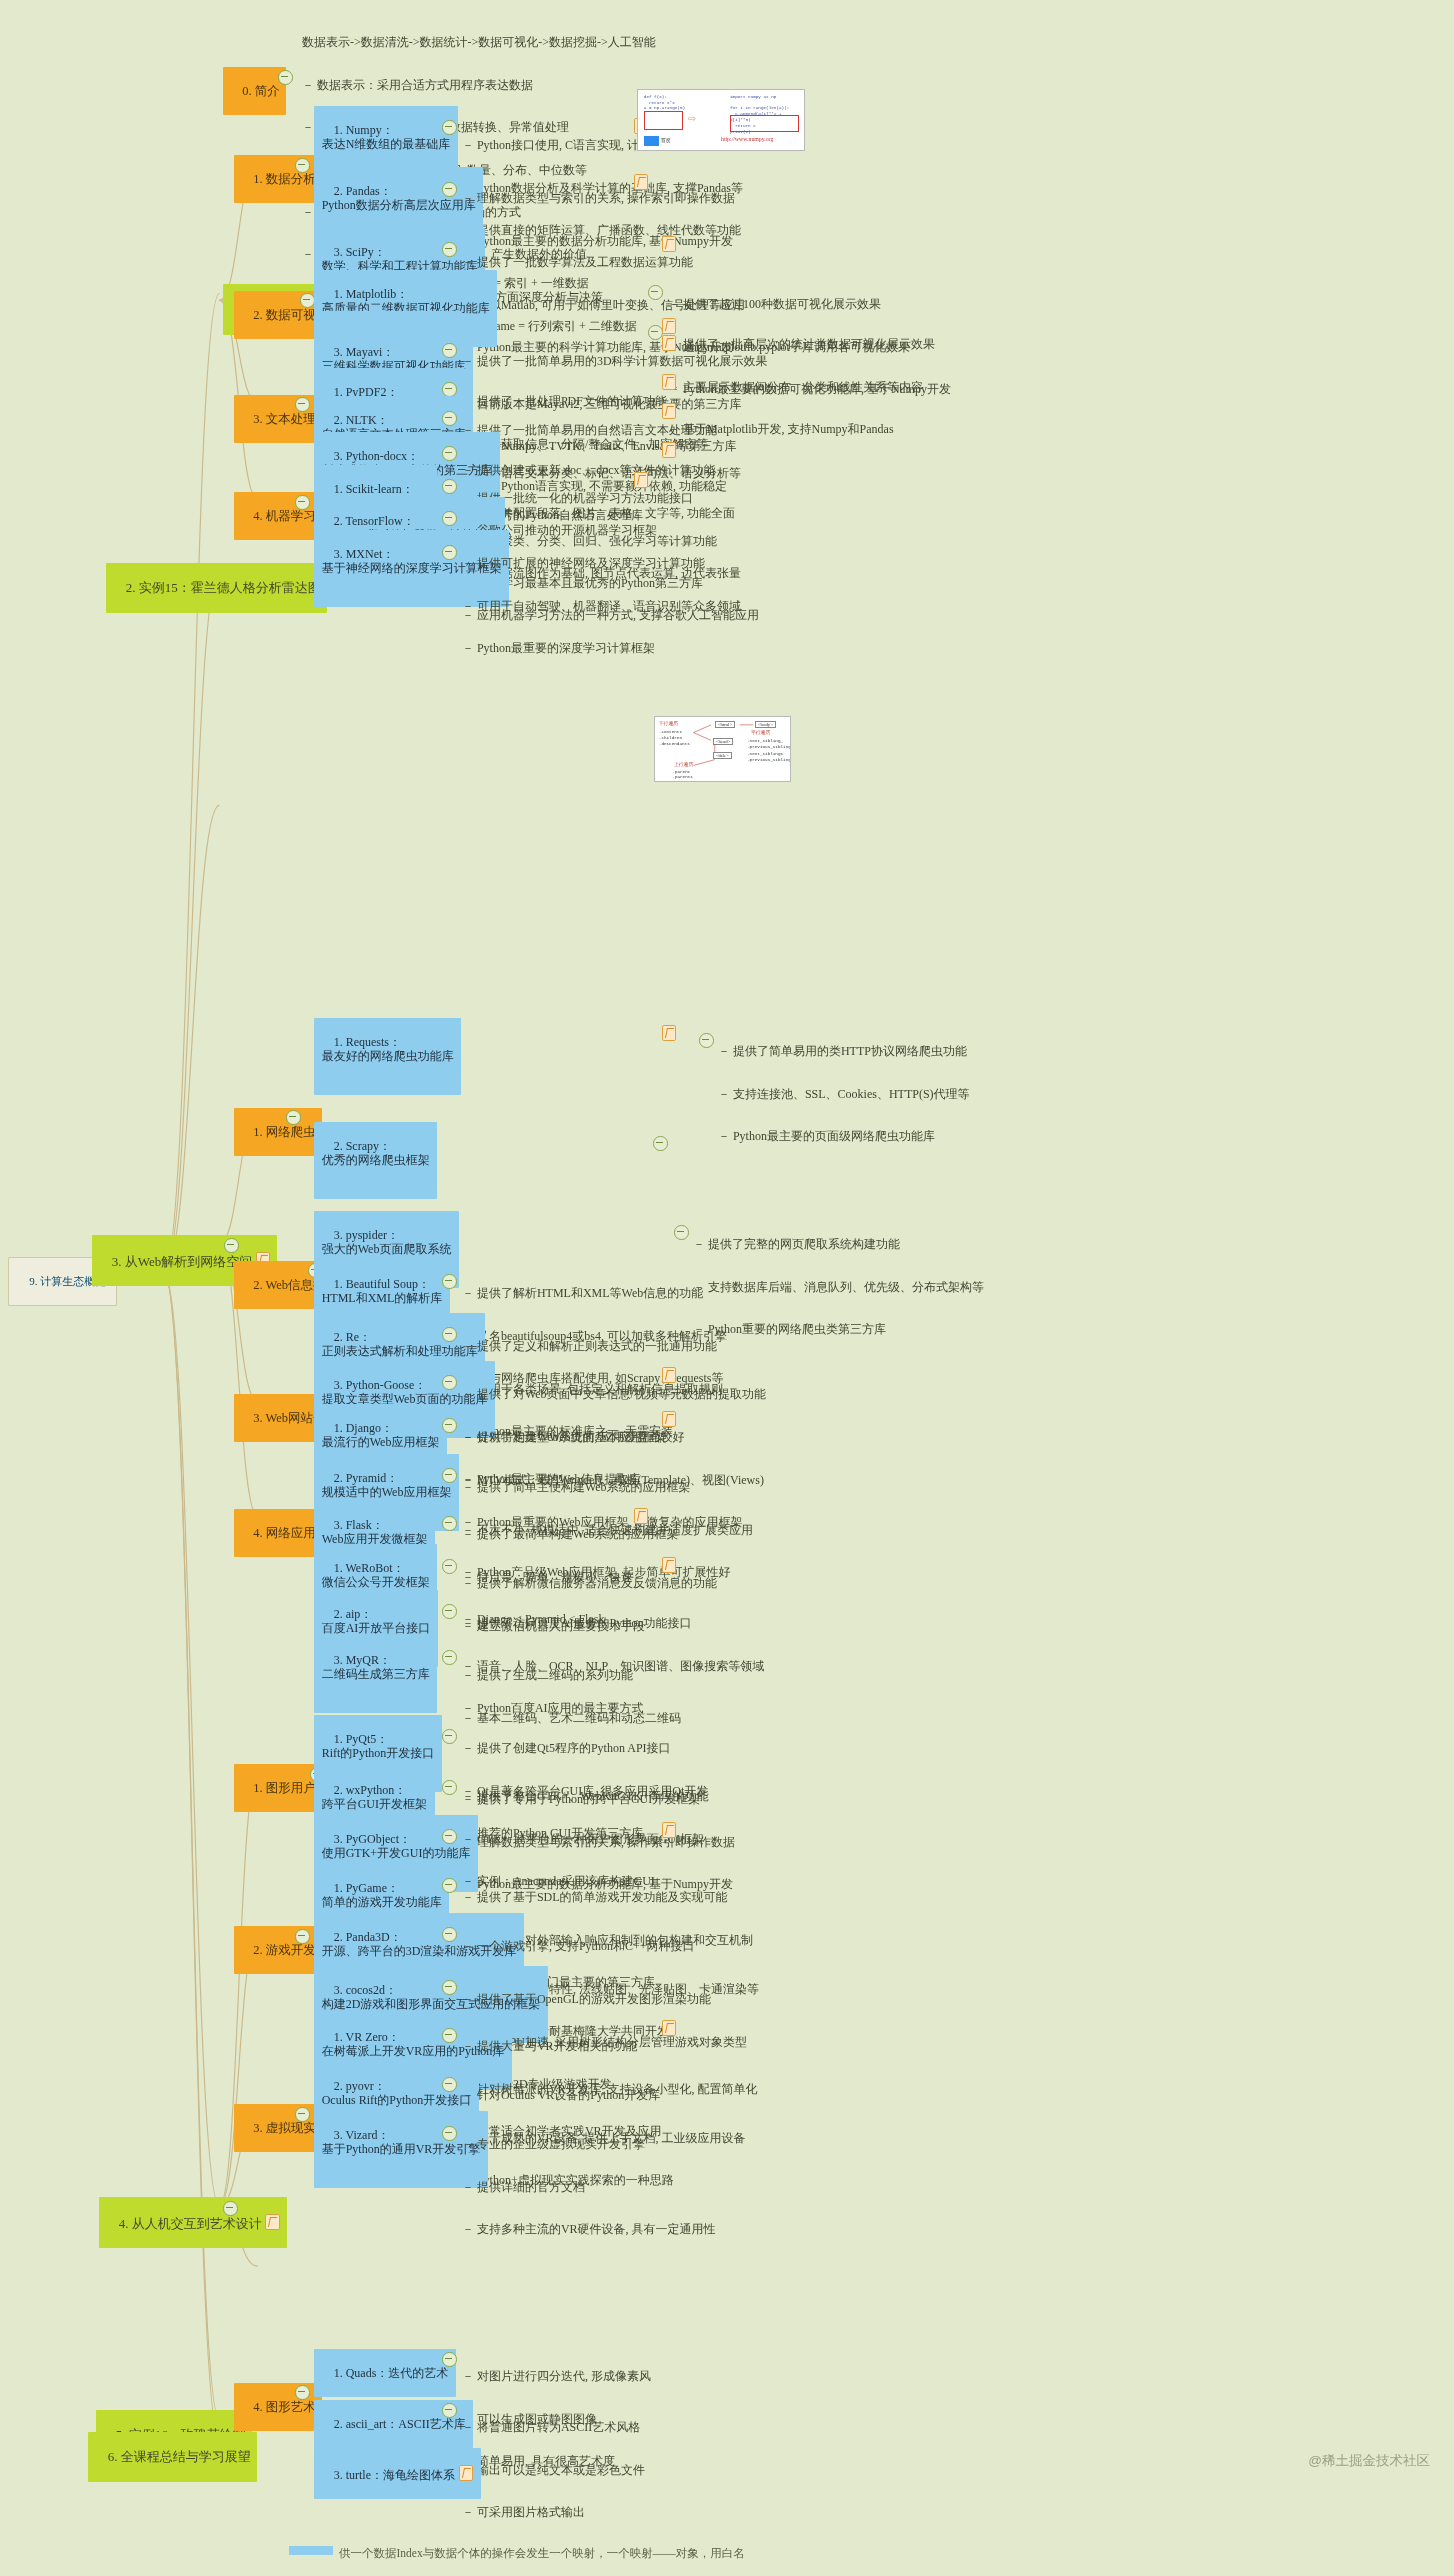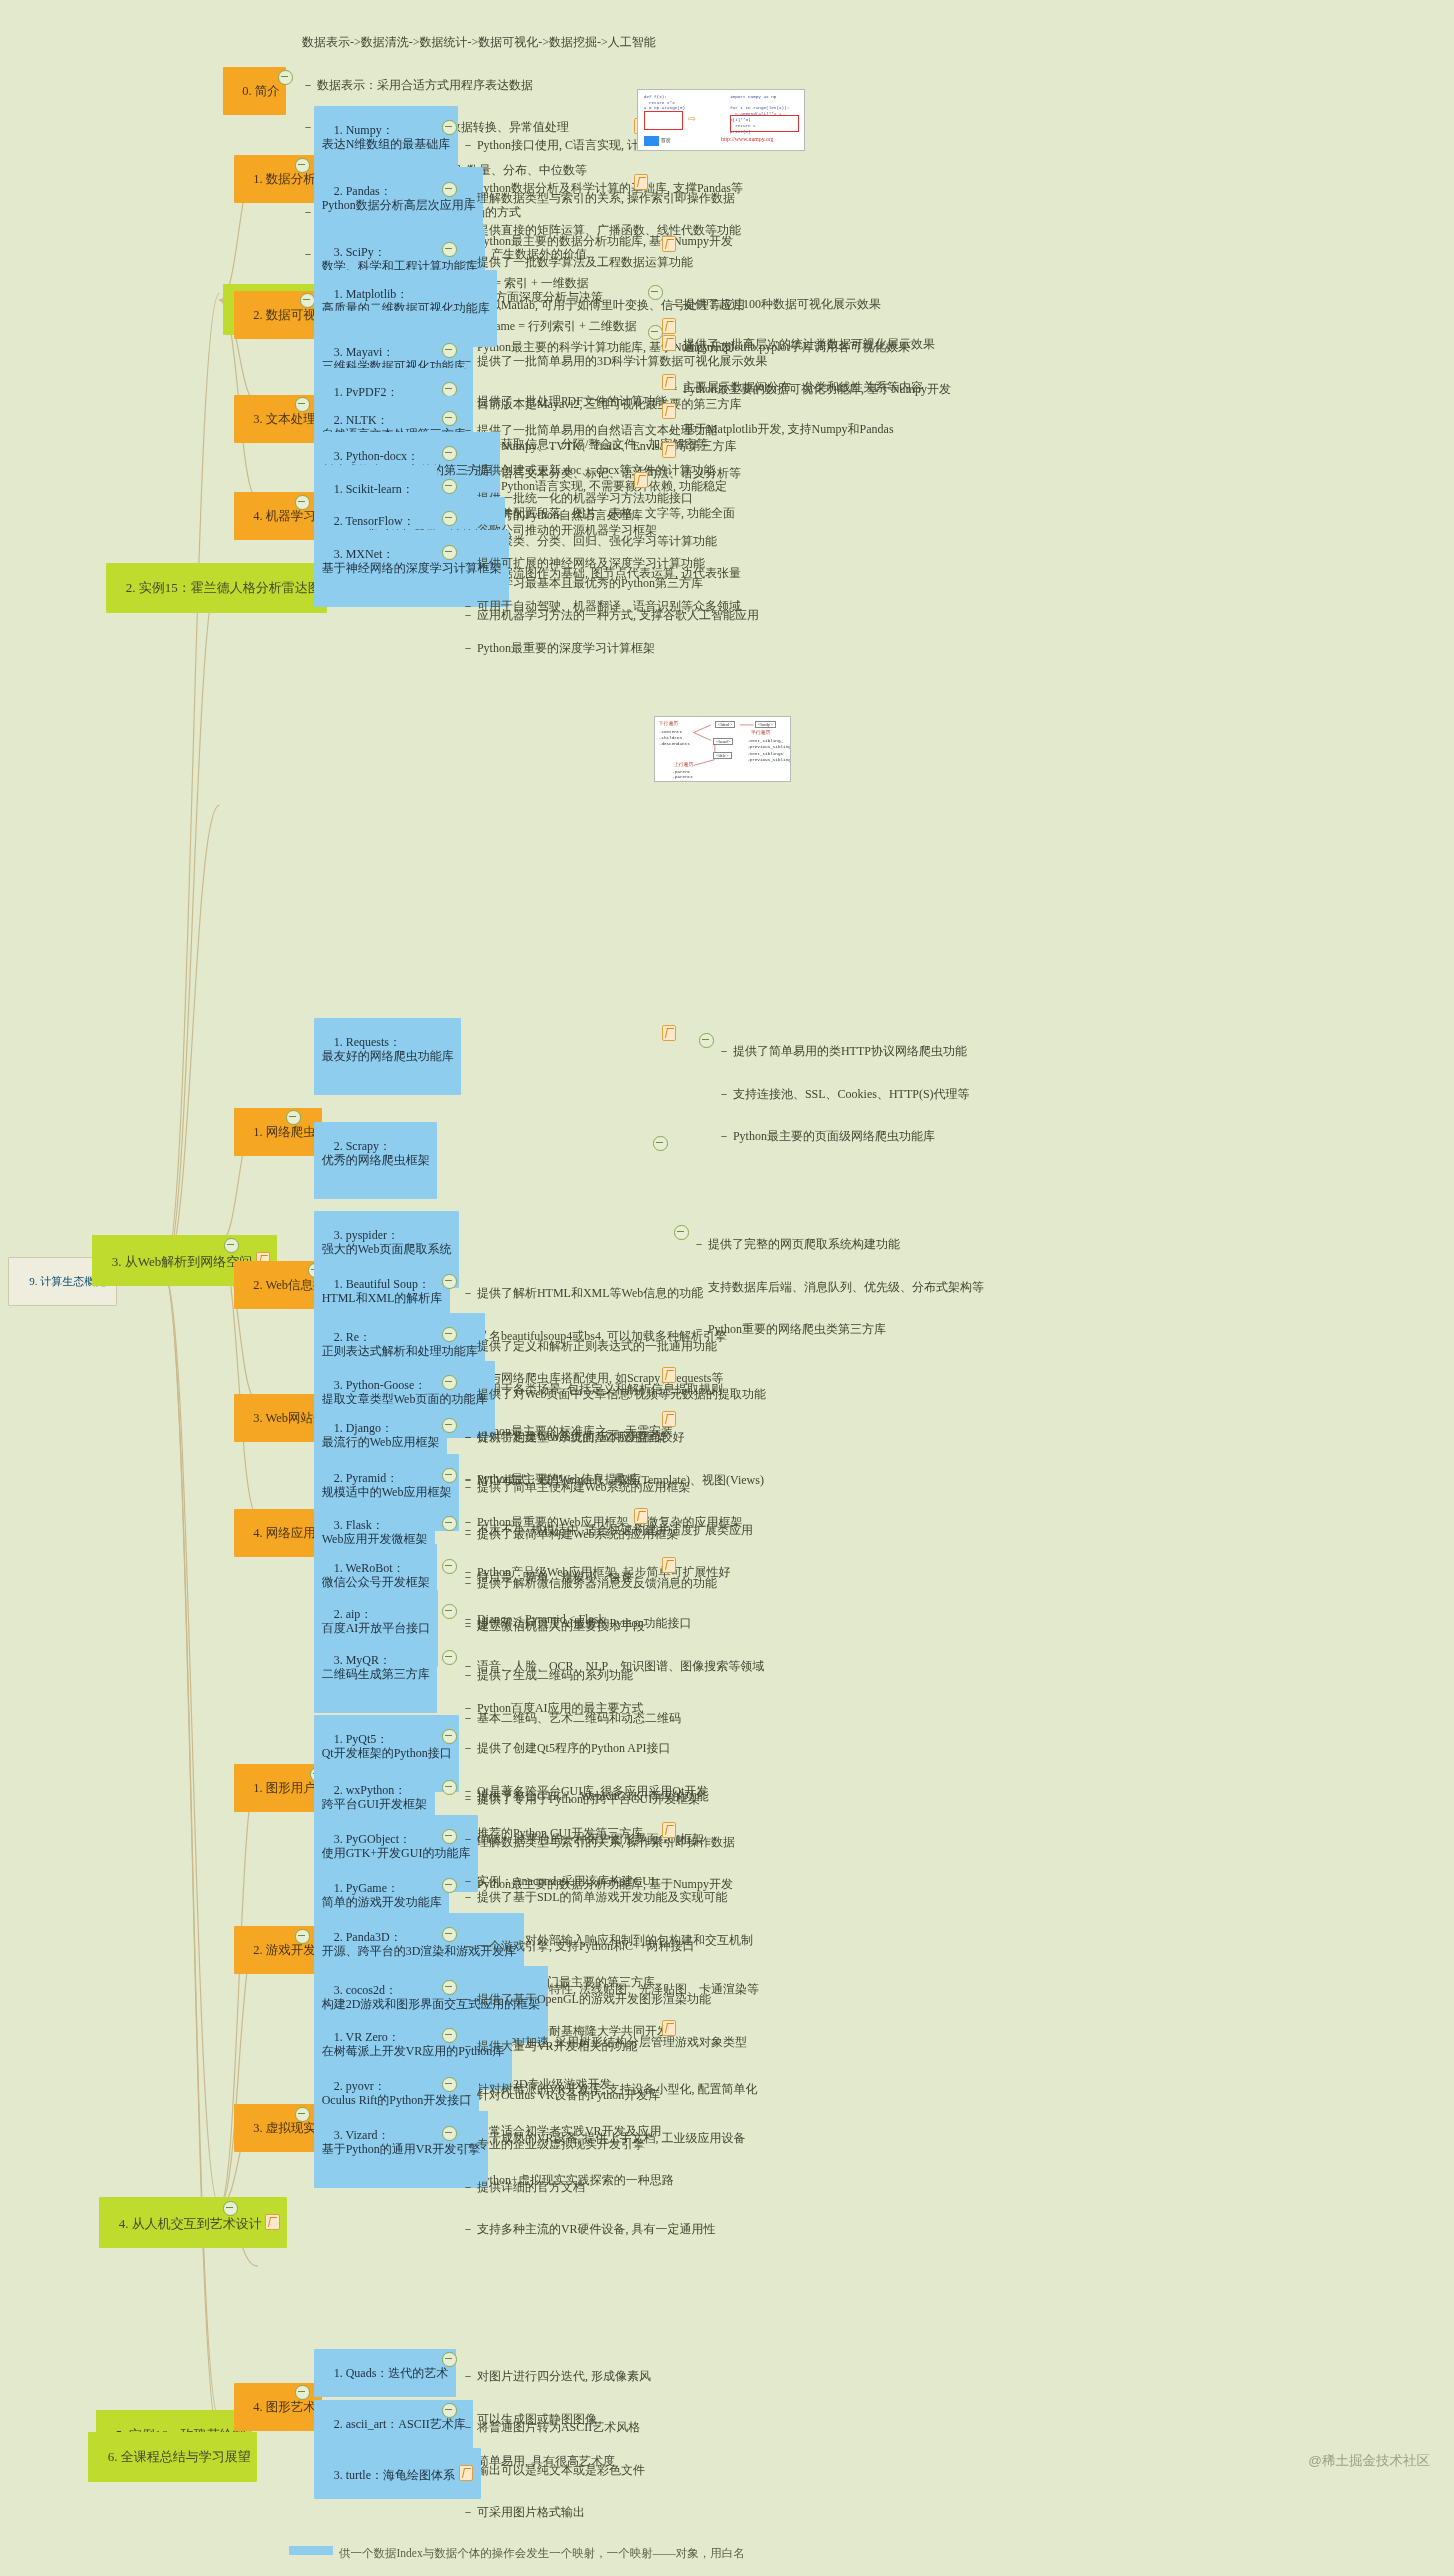--- a/index.html
+++ b/index.html
@@ -451,21 +451,21 @@
     <span>3. 虚拟现实</span>
   </div>
   <span class="toggle" style="left:295px;top:2107px;"></span>
 
   <div class="node n-orange" style="left:234px;top:2383px;">
     <span>4. 图形艺术</span>
   </div>
   <span class="toggle" style="left:295px;top:2385px;"></span>
 
   <div class="node n-blue" style="left:314px;top:1715px;">
-    <span>1. PyQt5：</span><span class="l2">Qt开发框架的Python接口</span>
+    <span>1. PyQt5：</span><span class="l2">Rift的Python开发接口</span>
   </div>
   <span class="toggle" style="left:442px;top:1729px;"></span>
   <div class="node n-plain" style="left:460px;top:1712px;">
     <span class="hdr">－ 提供了创建Qt5程序的Python API接口</span>
     <span class="hdr">－ Qt是著名跨平台GUI库, 很多应用采用Qt开发</span>
     <span class="hdr">－ 推荐的Python GUI开发第三方库</span>
   </div>
 
   <div class="node n-blue" style="left:314px;top:1766px;">
     <span>2. wxPython：</span><span class="l2">跨平台GUI开发框架</span>

